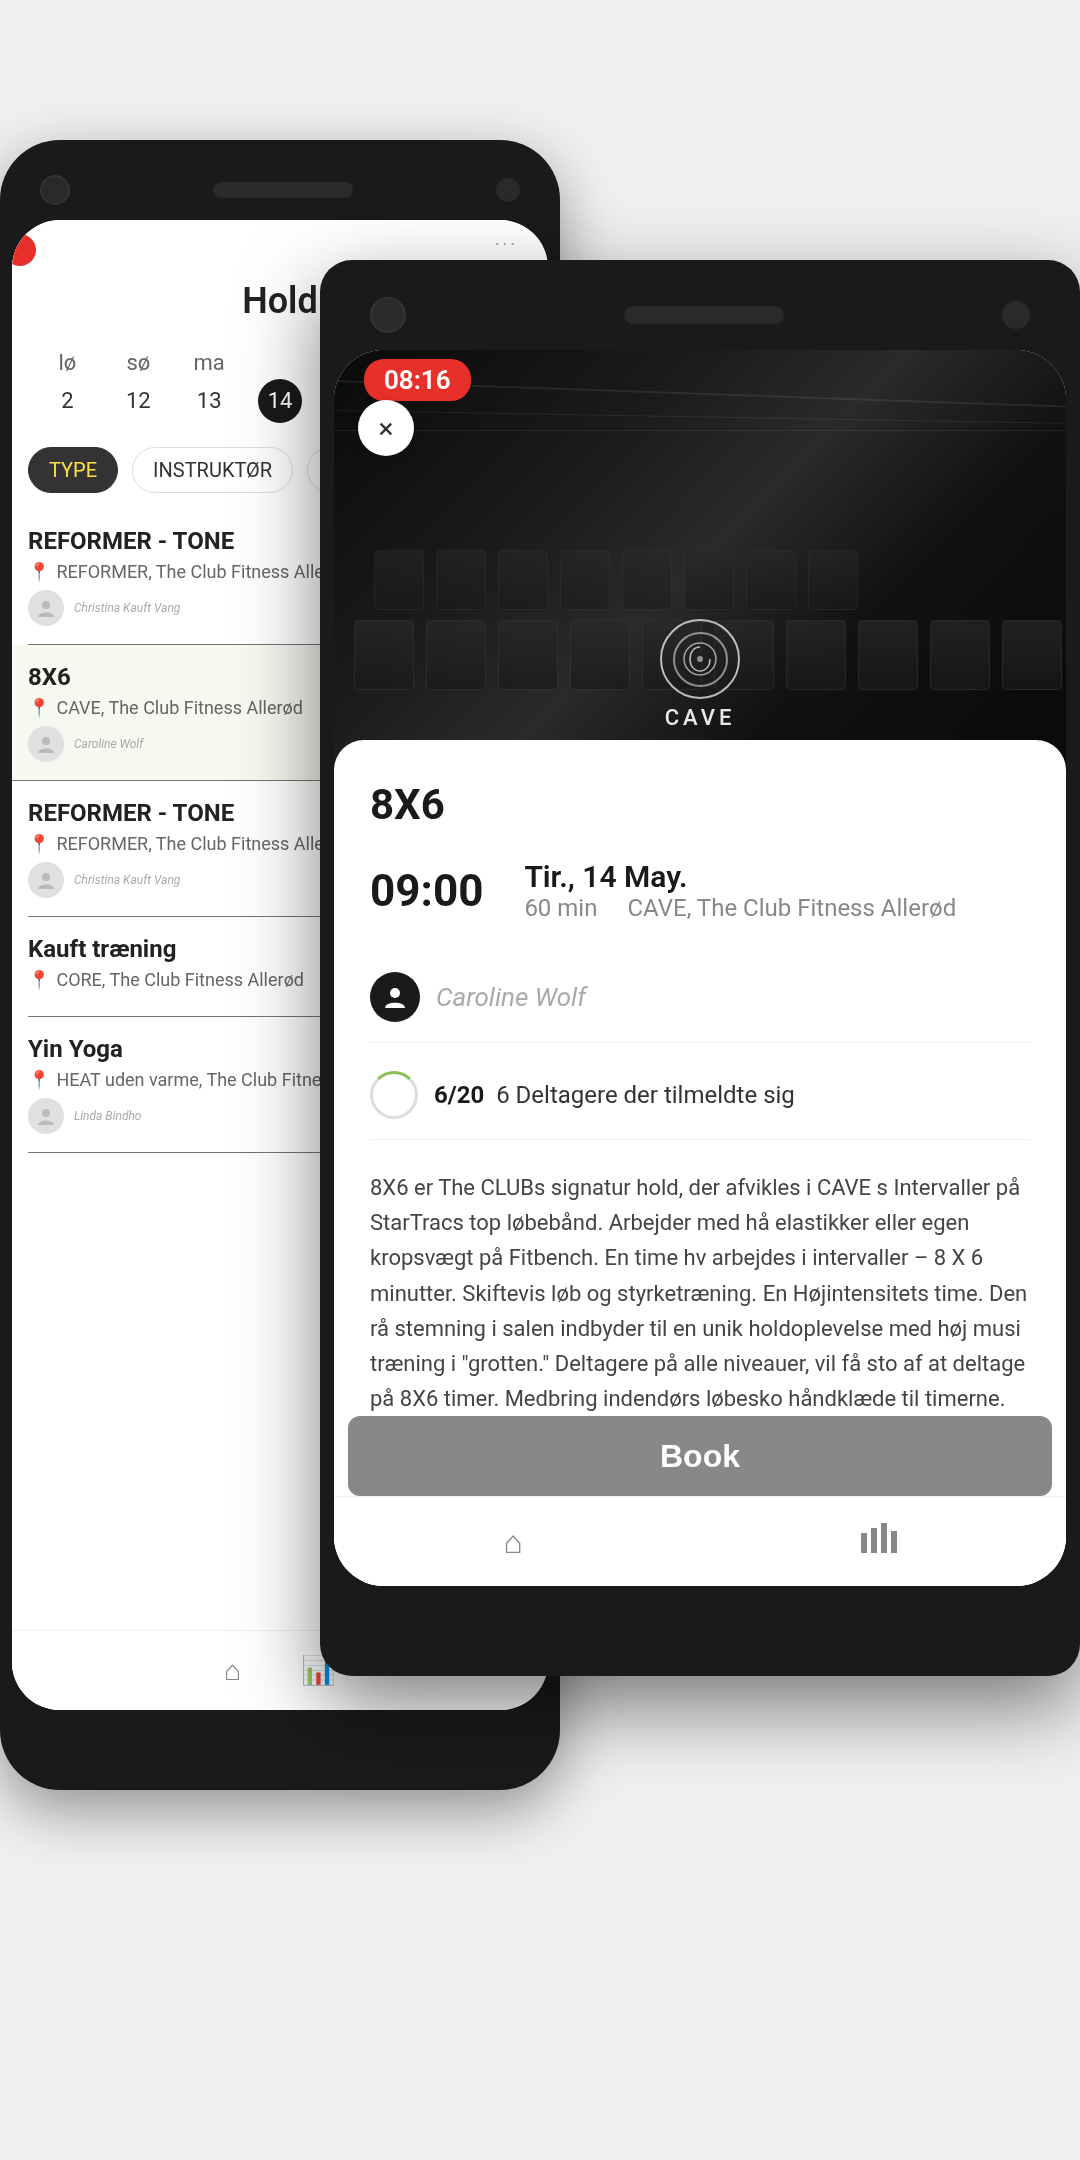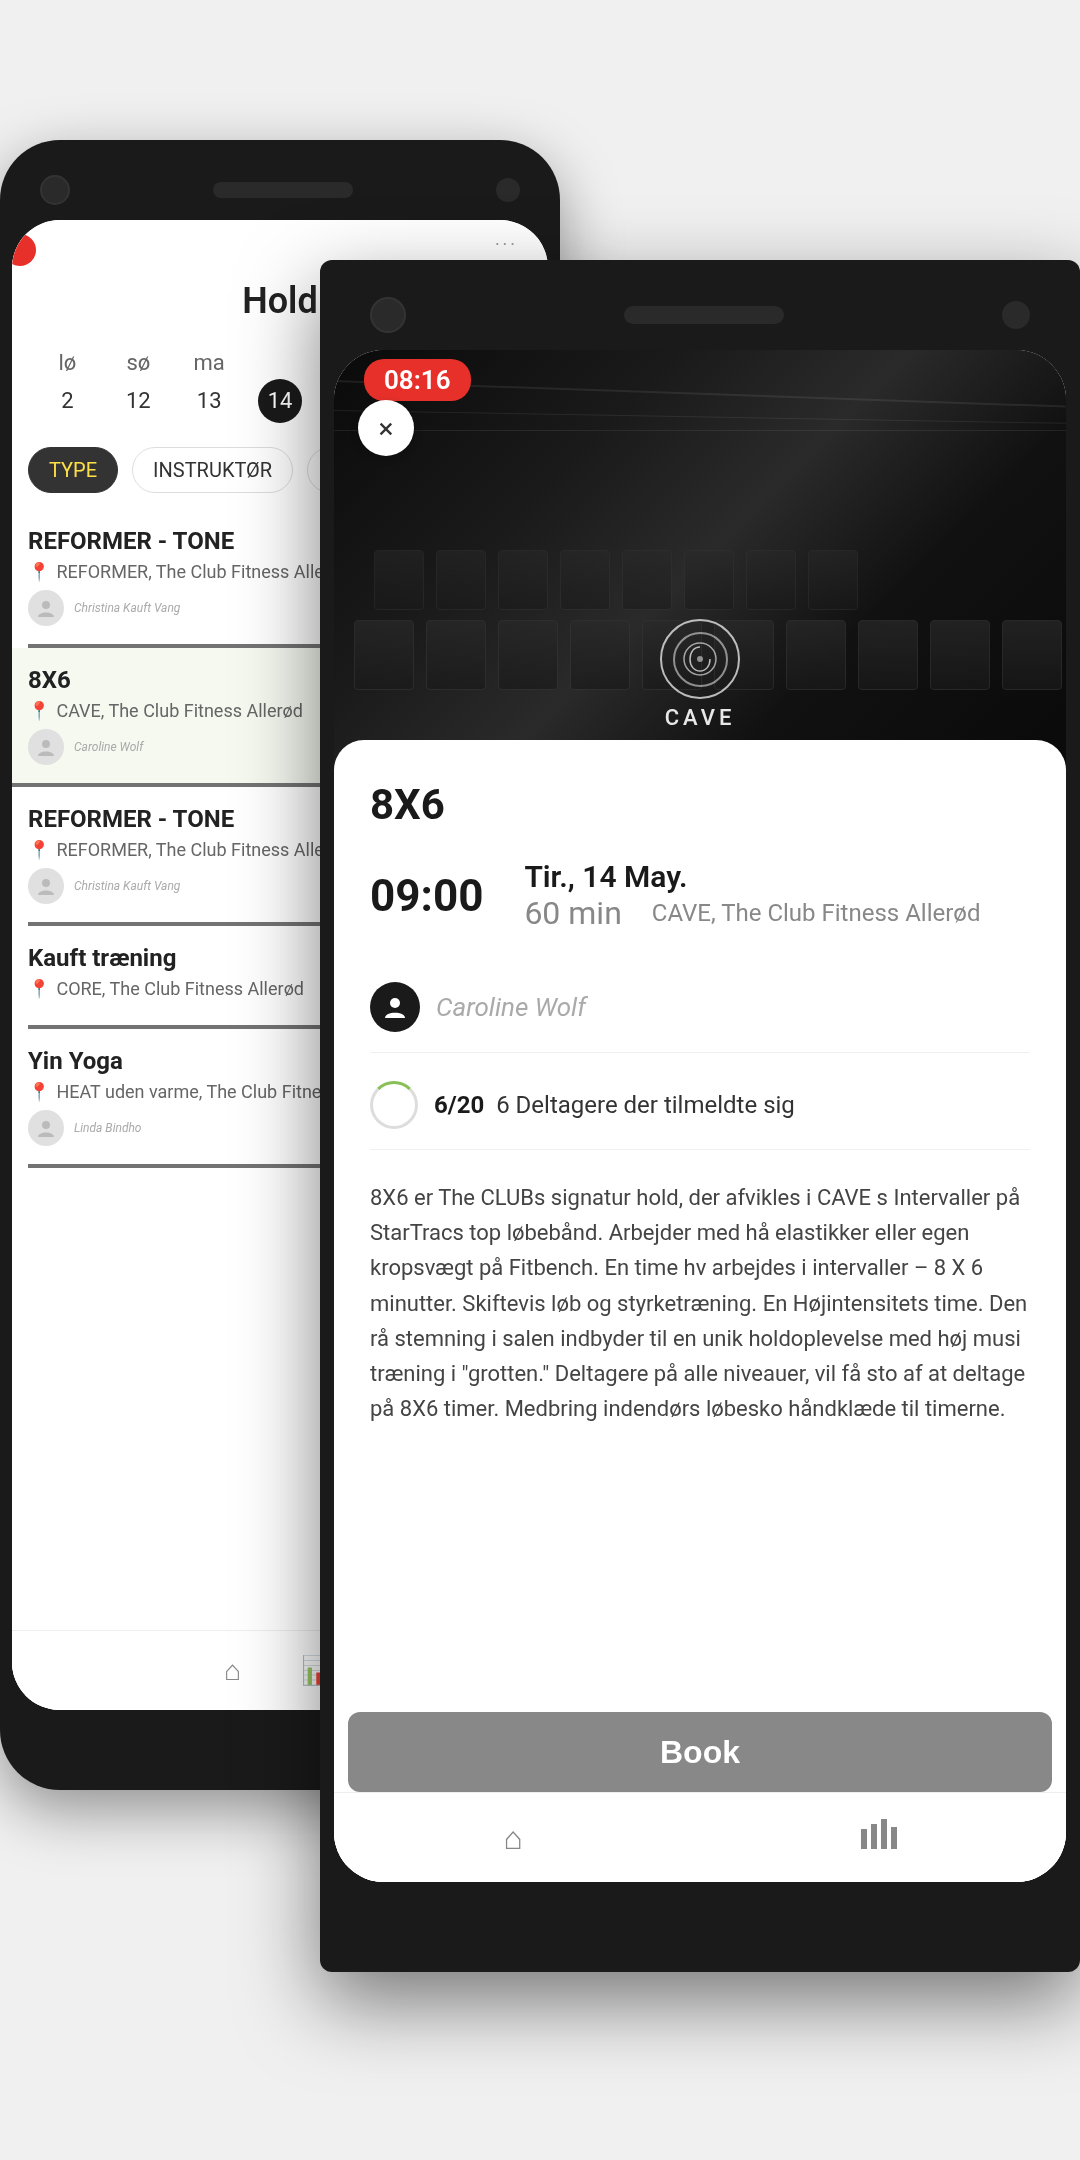--- a/index.html
+++ b/index.html
@@ -59,23 +59,23 @@
       border-radius: 48px;
       overflow: hidden;
     }
 
     
     .phone-front {
       position: absolute;
       left: 320px;
       top: 260px;
       width: 760px;
-      height: 1712px;
+      height: 1416px;
       background: #1a1a1a;
-      border-radius: 12px;
+      border-radius: 32px;
       box-shadow: 0 30px 80px rgba(0,0,0,0.5);
       z-index: 2;
     }
     .phone-front .notch-area {
       position: absolute;
       top: 0; left: 0; right: 0;
       height: 110px;
       display: flex;
       align-items: center;
       justify-content: space-between;
@@ -188,21 +188,21 @@
     .back-filter-btn.active {
       background: #333;
       color: #fde047;
       border-color: #333;
     }
     .back-class-list {
       padding: 0 16px;
     }
     .back-class-item {
       padding: 18px 0;
-      border-bottom: 4px solid #737373;
+      border-bottom: 1px solid #737373;
     }
     .back-class-item.highlighted {
       background: #f5f9f0;
       margin: 0 -16px;
       padding: 18px 16px;
     }
     .back-class-name {
       font-size: 24px;
       font-weight: 700;
       color: #222;
@@ -401,21 +401,21 @@
       font-size: 30px;
       font-weight: 600;
       color: #1a1a1a;
     }
     .front-meta-row {
       display: flex;
       gap: 30px;
       align-items: center;
     }
     .front-duration {
-      font-size: 32px;
+      font-size: 24px;
       color: #888;
     }
     .front-location {
       font-size: 24px;
       color: #888;
     }
     .front-instructor-row {
       display: flex;
       align-items: center;
       gap: 16px;

